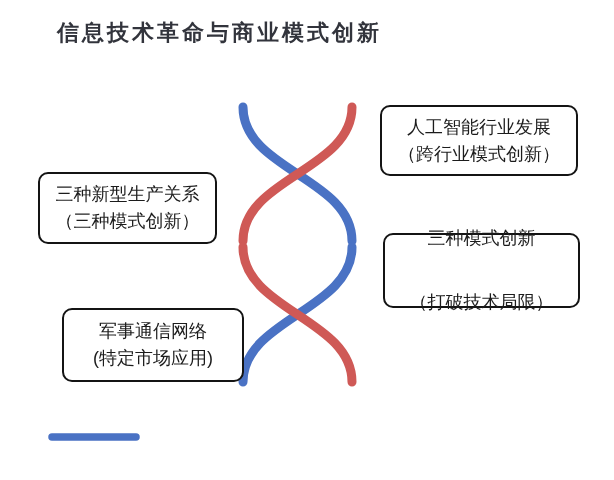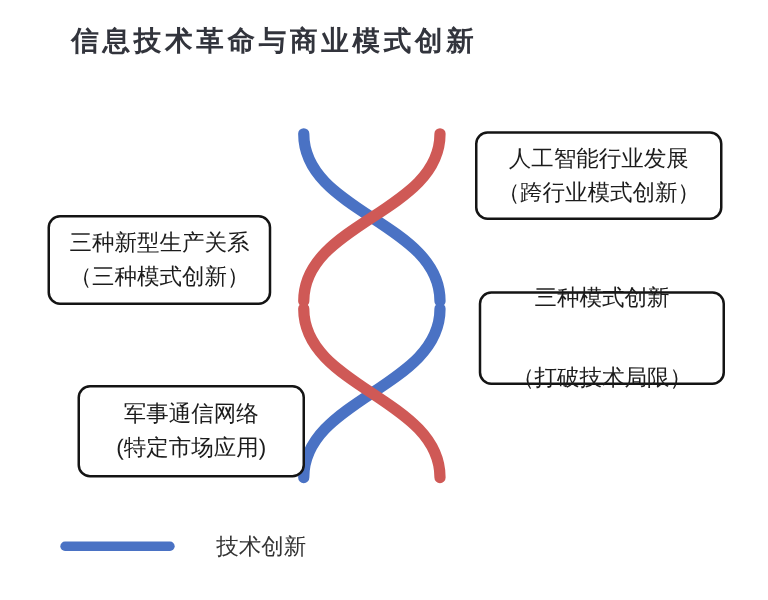--- a/index.html
+++ b/index.html
@@ -99,17 +99,16 @@
 
   <div class="node-box node-military">
     <div>军事通信网络</div>
     <div>(特定市场应用)</div>
   </div>
 
   <div class="legend-item legend-tech">
     <svg class="legend-swatch" width="92" height="10" viewBox="0 0 92 10">
       <line x1="4" y1="5" x2="88" y2="5" stroke-width="7.5" stroke-linecap="round" stroke="#4a72c4"></line>
     </svg>
-    <span class="legend-label">技术创新</span>
   </div>
 
 
 </div>
 
 </body></html>

